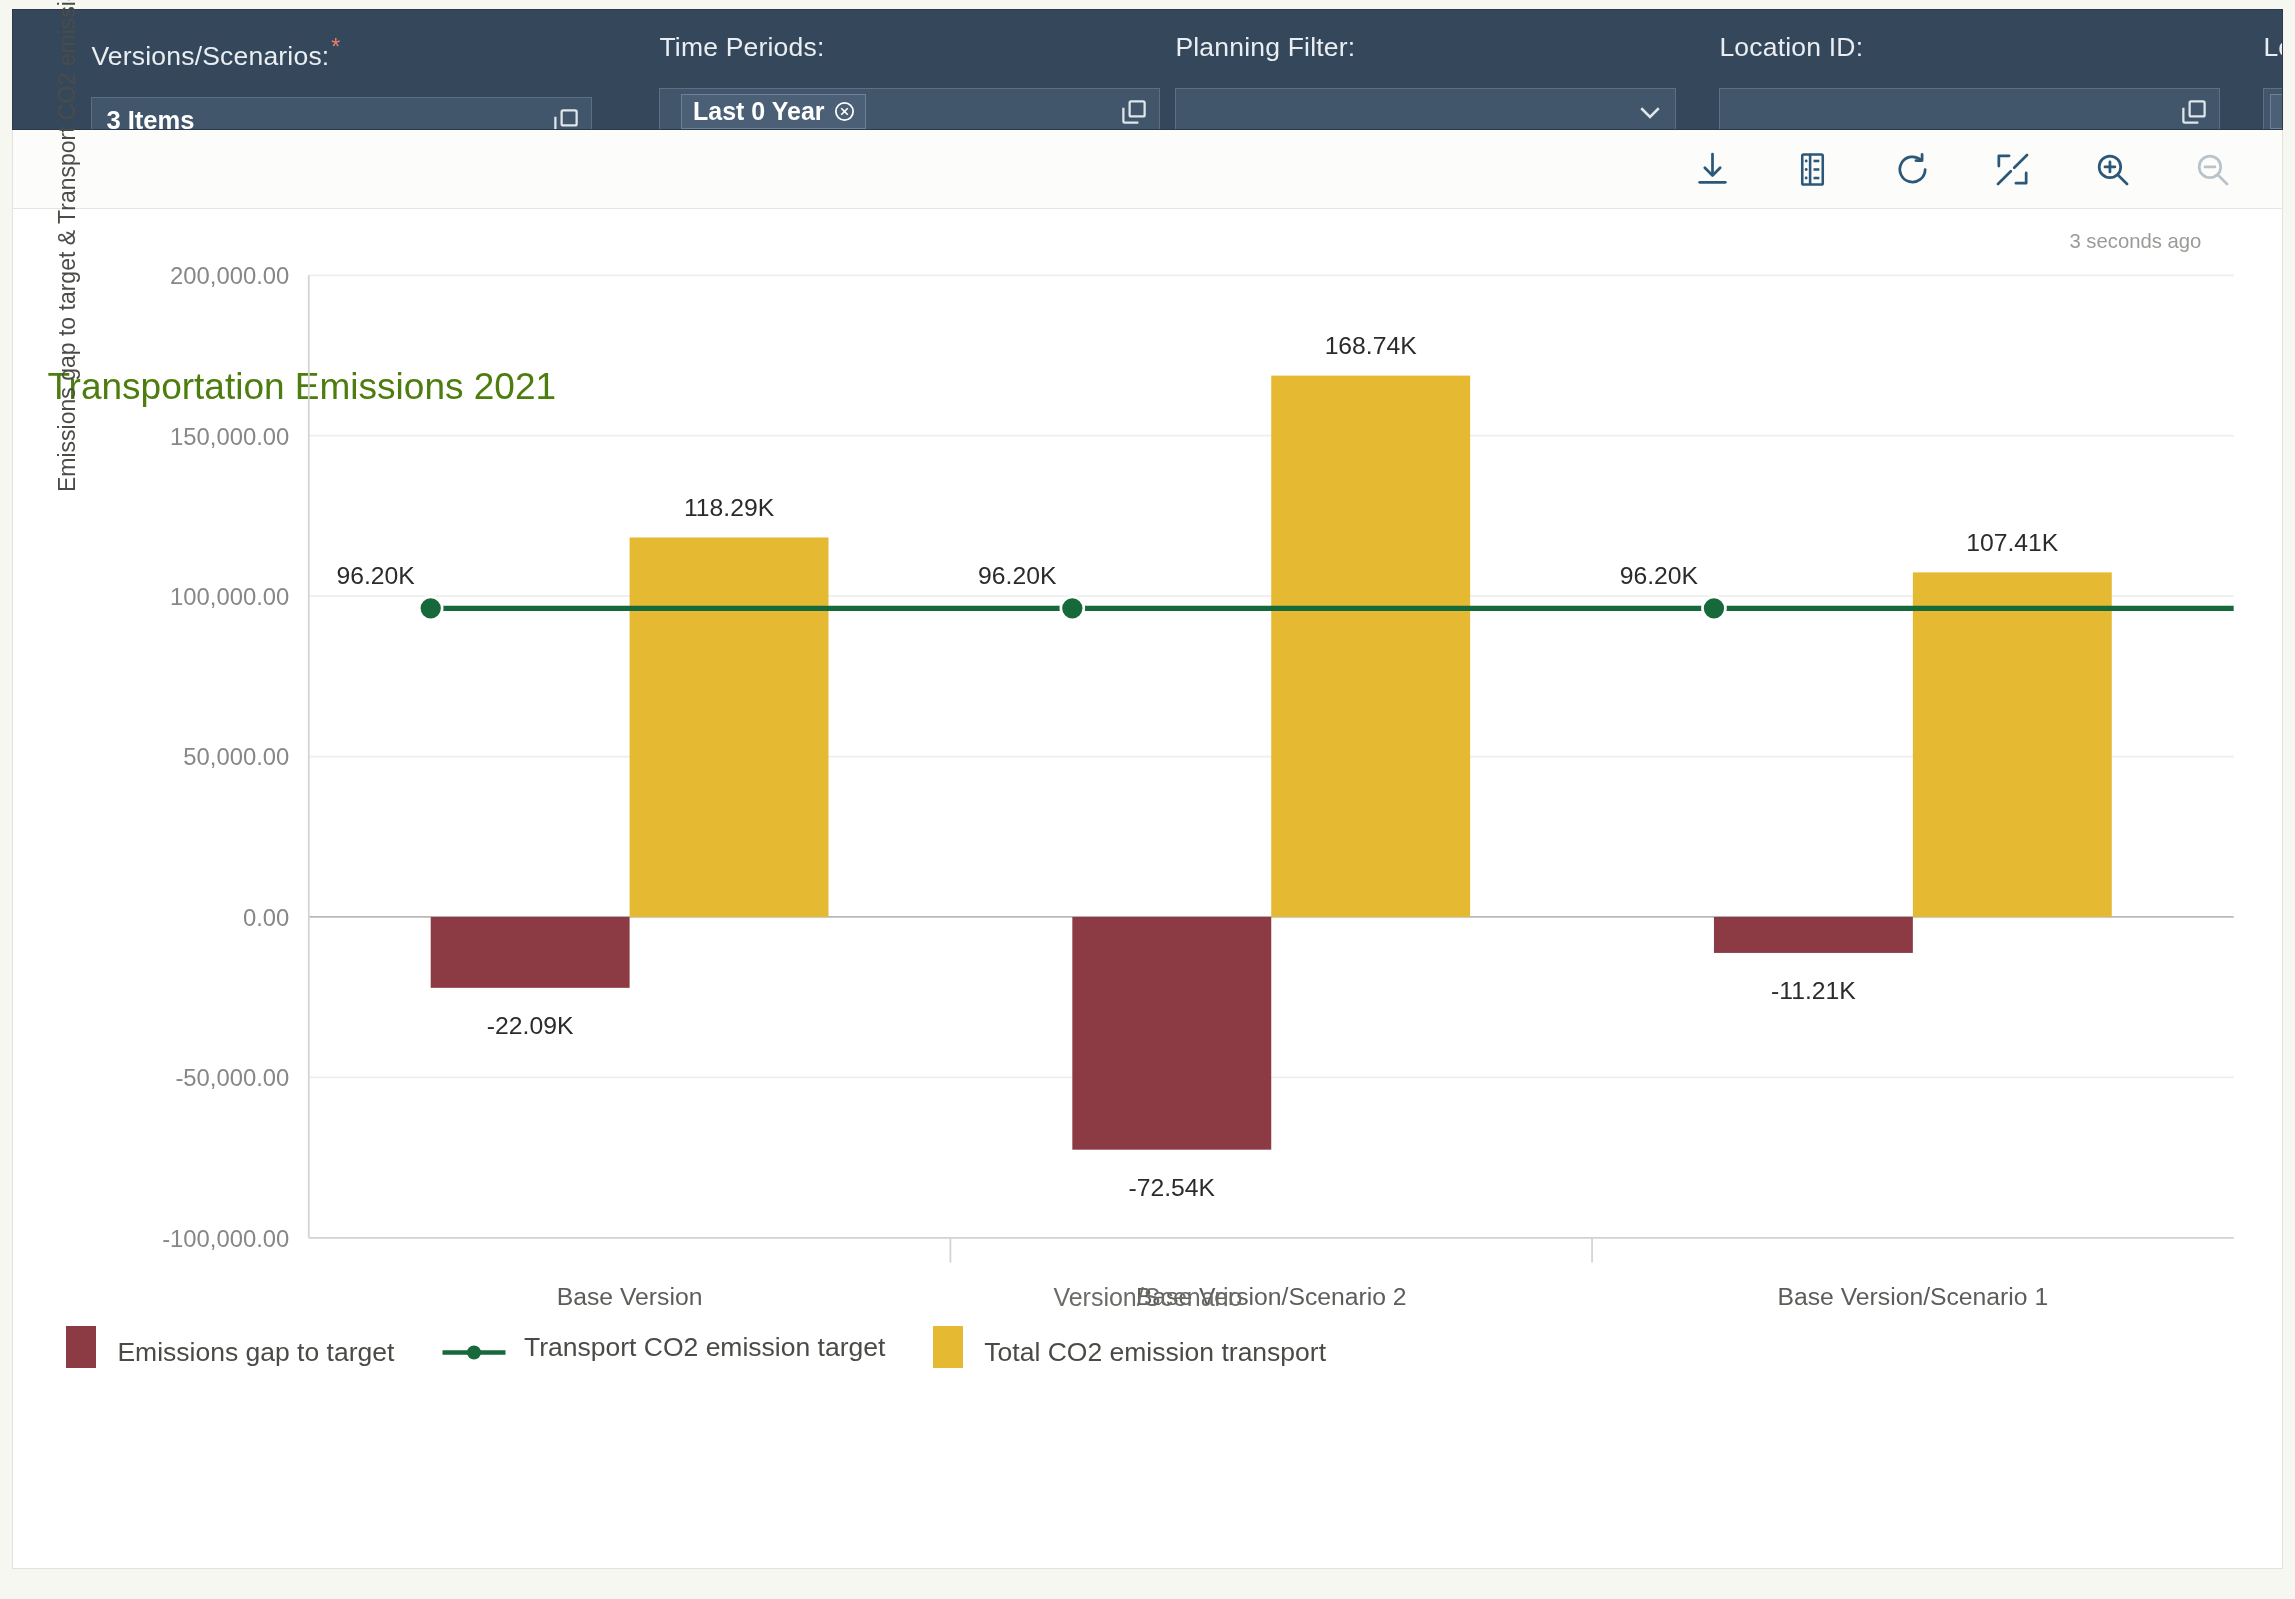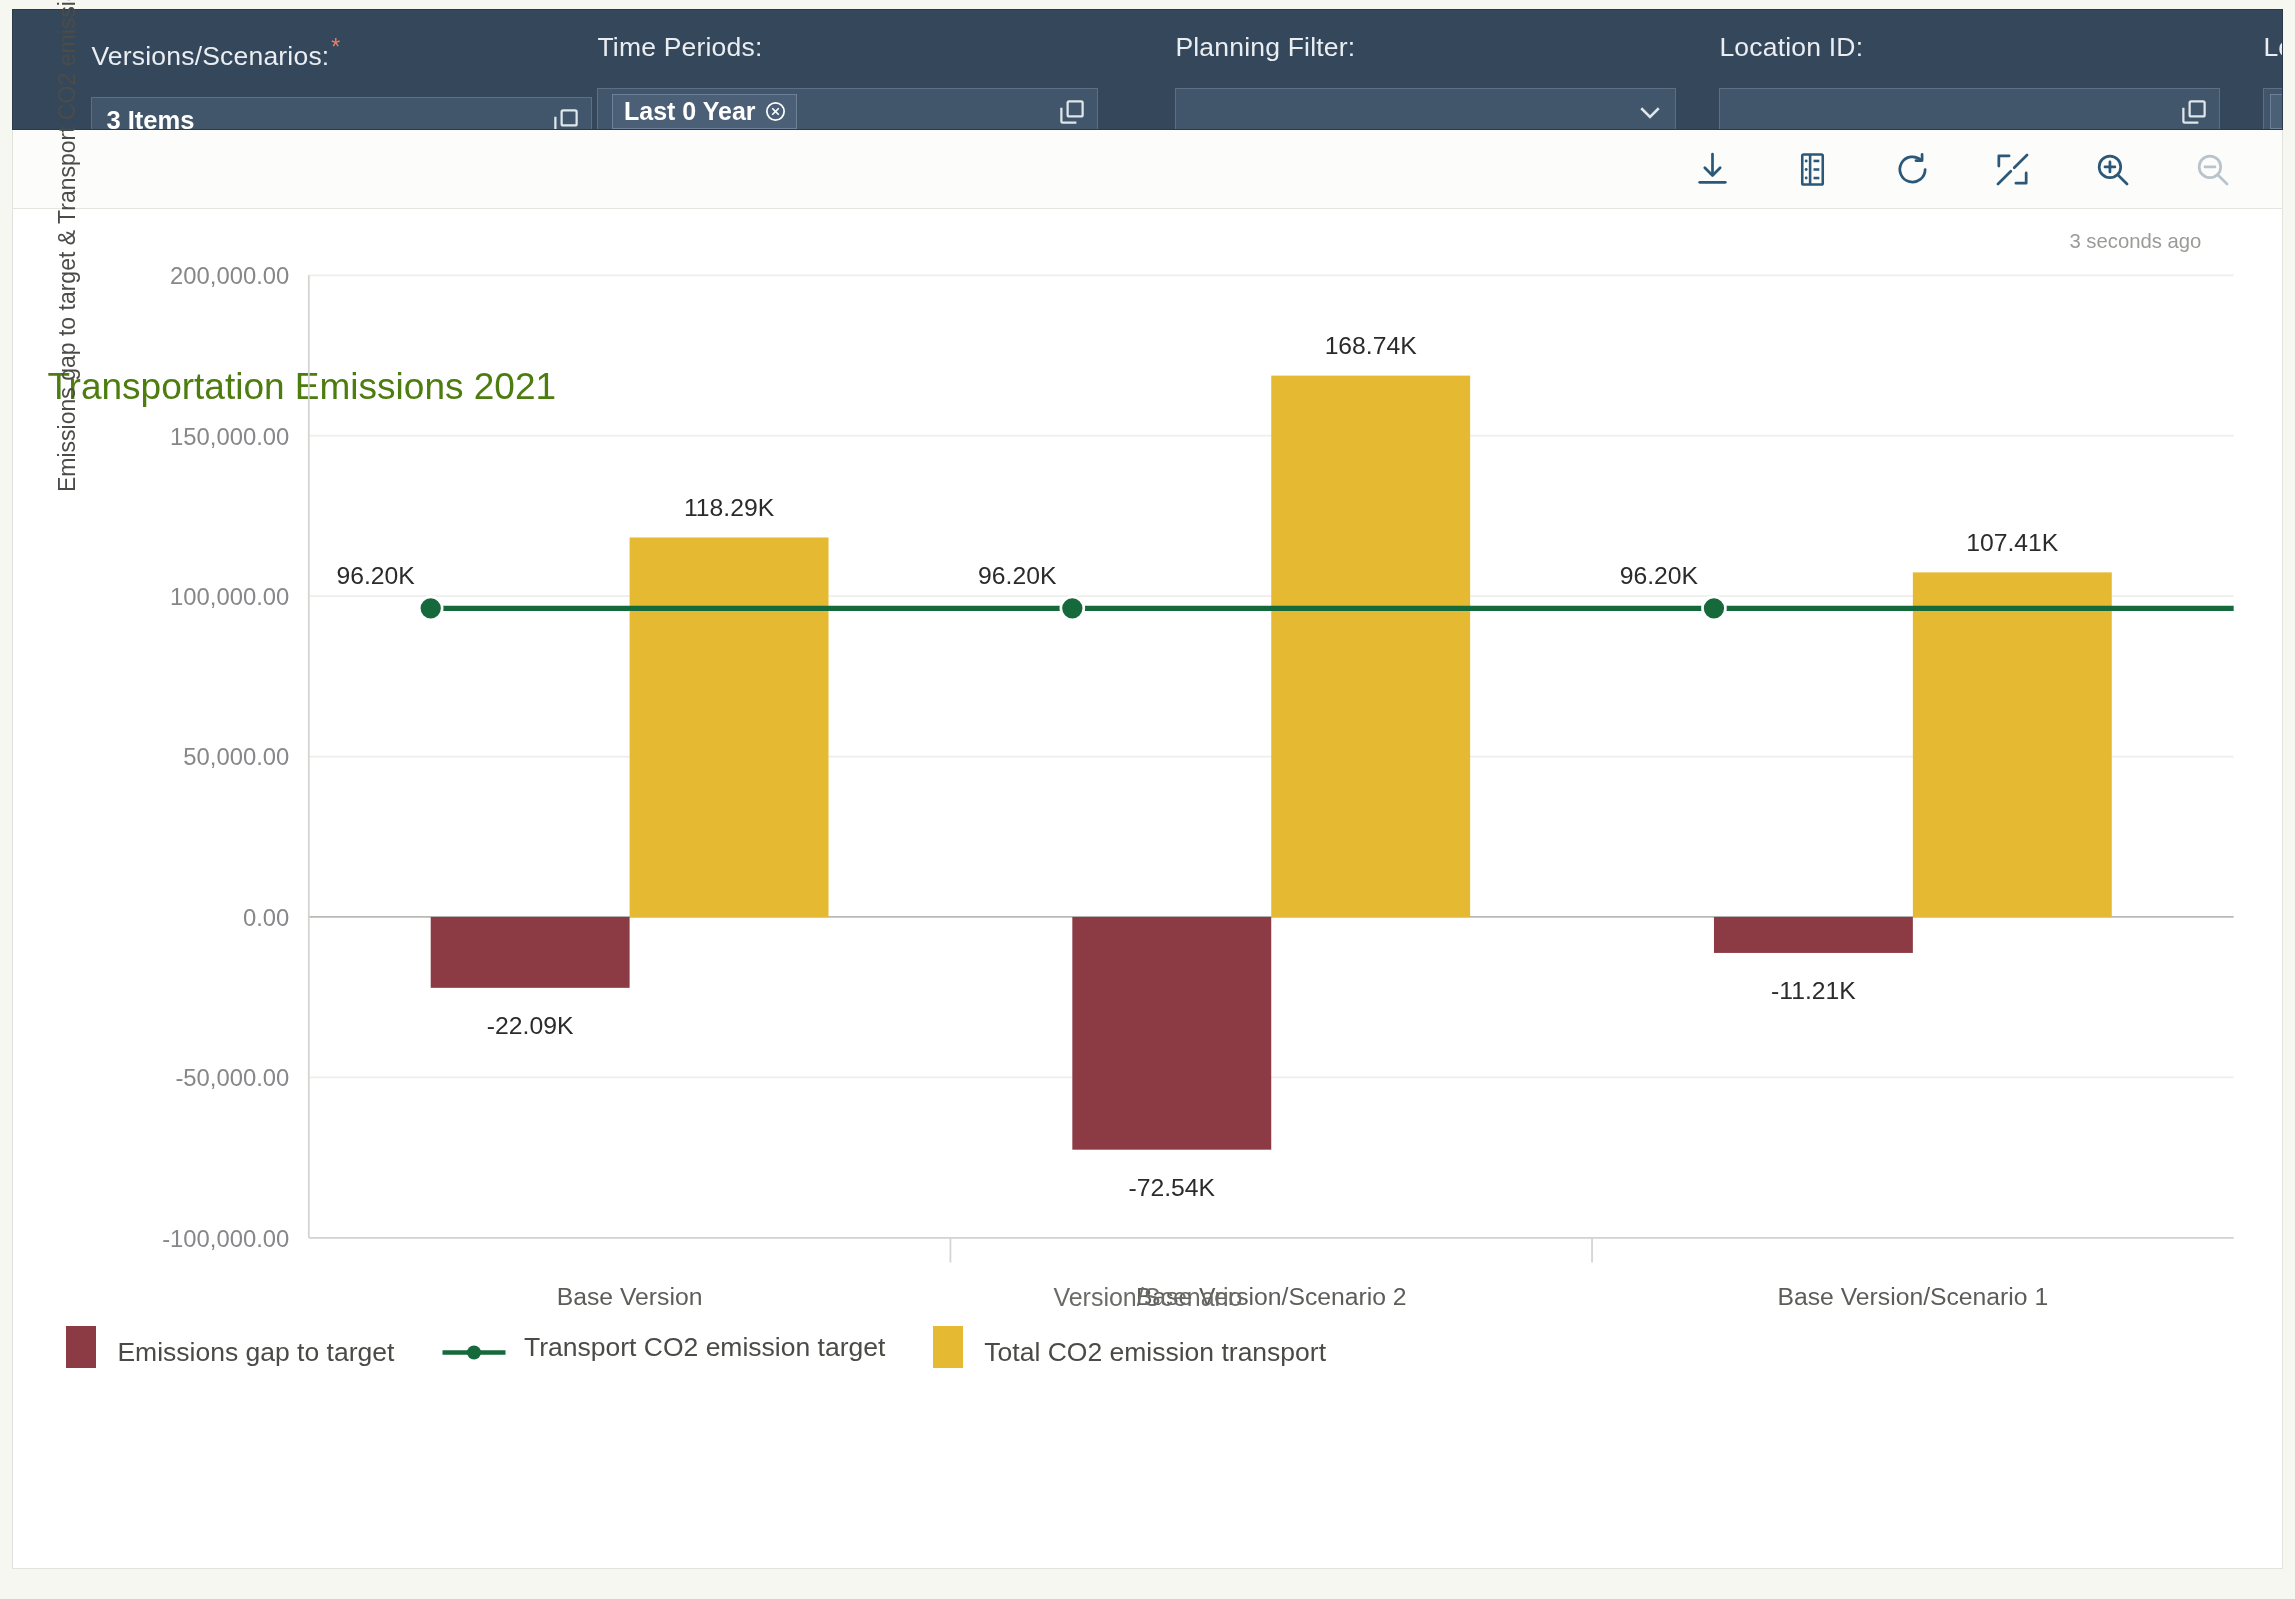--- a/index.html
+++ b/index.html
@@ -221,23 +221,23 @@
         <span class="filter-value">3 Items</span>
         <span class="field-icon">
           <svg viewBox="0 0 24 24" width="30" height="30" fill="none" stroke="#dfe6ec" stroke-width="1.8">
             <rect x="8.5" y="3.5" width="12" height="12" rx="1.2"></rect>
             <path d="M15.5 20.5H4.5a1 1 0 0 1-1-1V8.5"></path>
           </svg>
         </span>
       </div>
     </div>
 
-    <div class="filter-group" style="left:584px; width:501px;">
+    <div class="filter-group" style="left:646px; width:501px;">
       <div class="filter-label">Time Periods:</div>
-      <div class="filter-field" style="padding-left:14px;">
+      <div class="filter-field" style="padding-left:21px;">
         <span class="filter-value" style="flex:1;">
           <span class="token">
             <span>Last 0 Year</span>
             <span class="token-x">
               <svg viewBox="0 0 24 24" width="23" height="23" fill="none" stroke="#ffffff" stroke-width="1.8">
                 <circle cx="12" cy="12" r="9"></circle>
                 <path d="M8.6 8.6l6.8 6.8M15.4 8.6l-6.8 6.8"></path>
               </svg>
             </span>
           </span>

